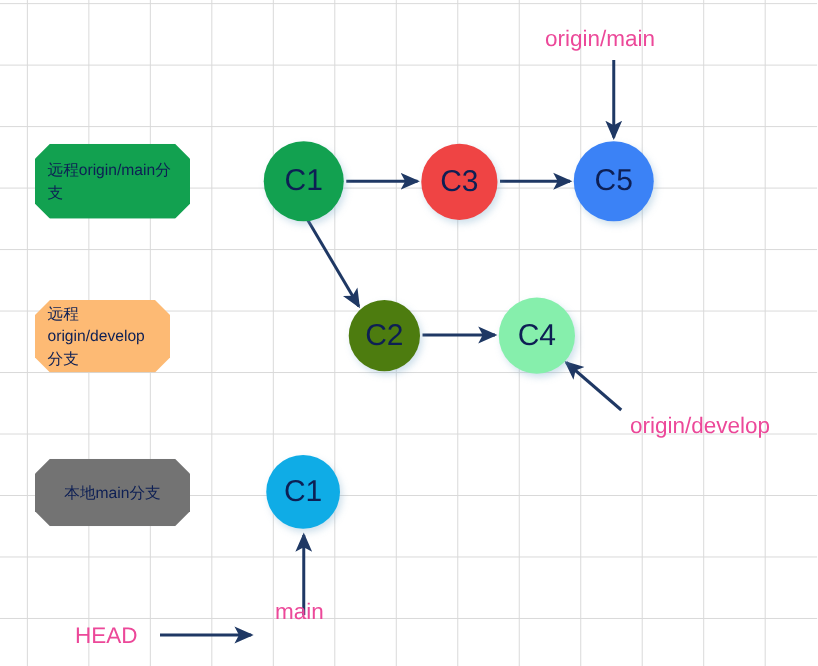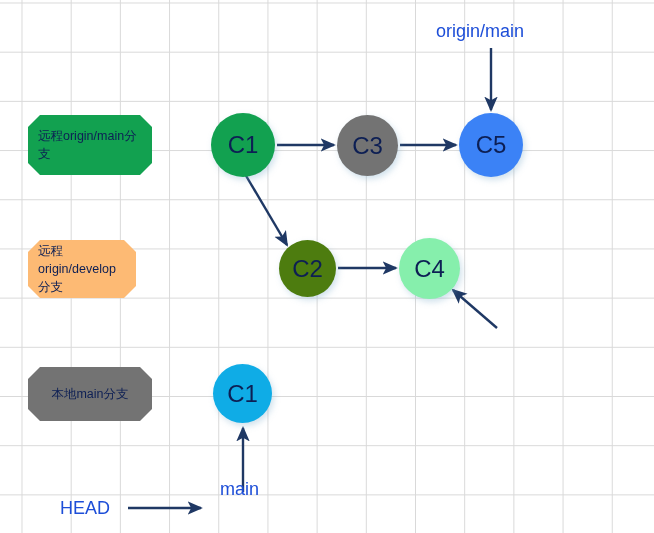--- a/index.html
+++ b/index.html
@@ -53,21 +53,21 @@
     font-size: 12.5px;
     line-height: 1.45;
     padding: 0 10px;
     box-sizing: border-box;
     clip-path: polygon(12px 0, calc(100% - 12px) 0, 100% 12px, 100% calc(100% - 12px),
                        calc(100% - 12px) 100%, 12px 100%, 0 calc(100% - 12px), 0 12px);
     filter: drop-shadow(2px 3px 5px rgba(120,170,200,0.45));
   }
   .textlabel {
     position: absolute;
-    color: #1d4ed8;
+    color: #ec4899;
     font-size: 18px;
     line-height: 1;
     white-space: nowrap;
   }
 </style>
 </head>
 <body>
 
 <div id="canvas">
 
@@ -103,33 +103,34 @@
   <div class="tagbox" style="left:28px; top:240px; width:108px; height:58px; background:#fdba74;">
     <span>远程origin/develop分支</span>
   </div>
   <div class="tagbox" style="left:28px; top:367px; width:124px; height:54px; background:#737373;">
     <span>本地main分支</span>
   </div>
 
   <div class="node" style="left:211px; top:113px; width:64px; height:64px; background:#12A150;">
     <span>C1</span>
   </div>
-  <div class="node" style="left:337px; top:115px; width:61px; height:61px; background:#737373;">
+  <div class="node" style="left:337px; top:115px; width:61px; height:61px; background:#ef4444;">
     <span>C3</span>
   </div>
   <div class="node" style="left:459px; top:113px; width:64px; height:64px; background:#3b82f6;">
     <span>C5</span>
   </div>
   <div class="node" style="left:279px; top:240px; width:57px; height:57px; background:#4d7c0f;">
     <span>C2</span>
   </div>
   <div class="node" style="left:399px; top:238px; width:61px; height:61px; background:#86efac;">
     <span>C4</span>
   </div>
   <div class="node" style="left:213px; top:364px; width:59px; height:59px; background:#0FACE6;">
     <span>C1</span>
   </div>
 
   <div class="textlabel" style="left:436px; top:22px;">origin/main</div>
+  <div class="textlabel" style="left:504px; top:331px;">origin/develop</div>
   <div class="textlabel" style="left:60px; top:499px;">HEAD</div>
   <div class="textlabel" style="left:220px; top:480px;">main</div>
 
 </div>
 
 </body></html>

